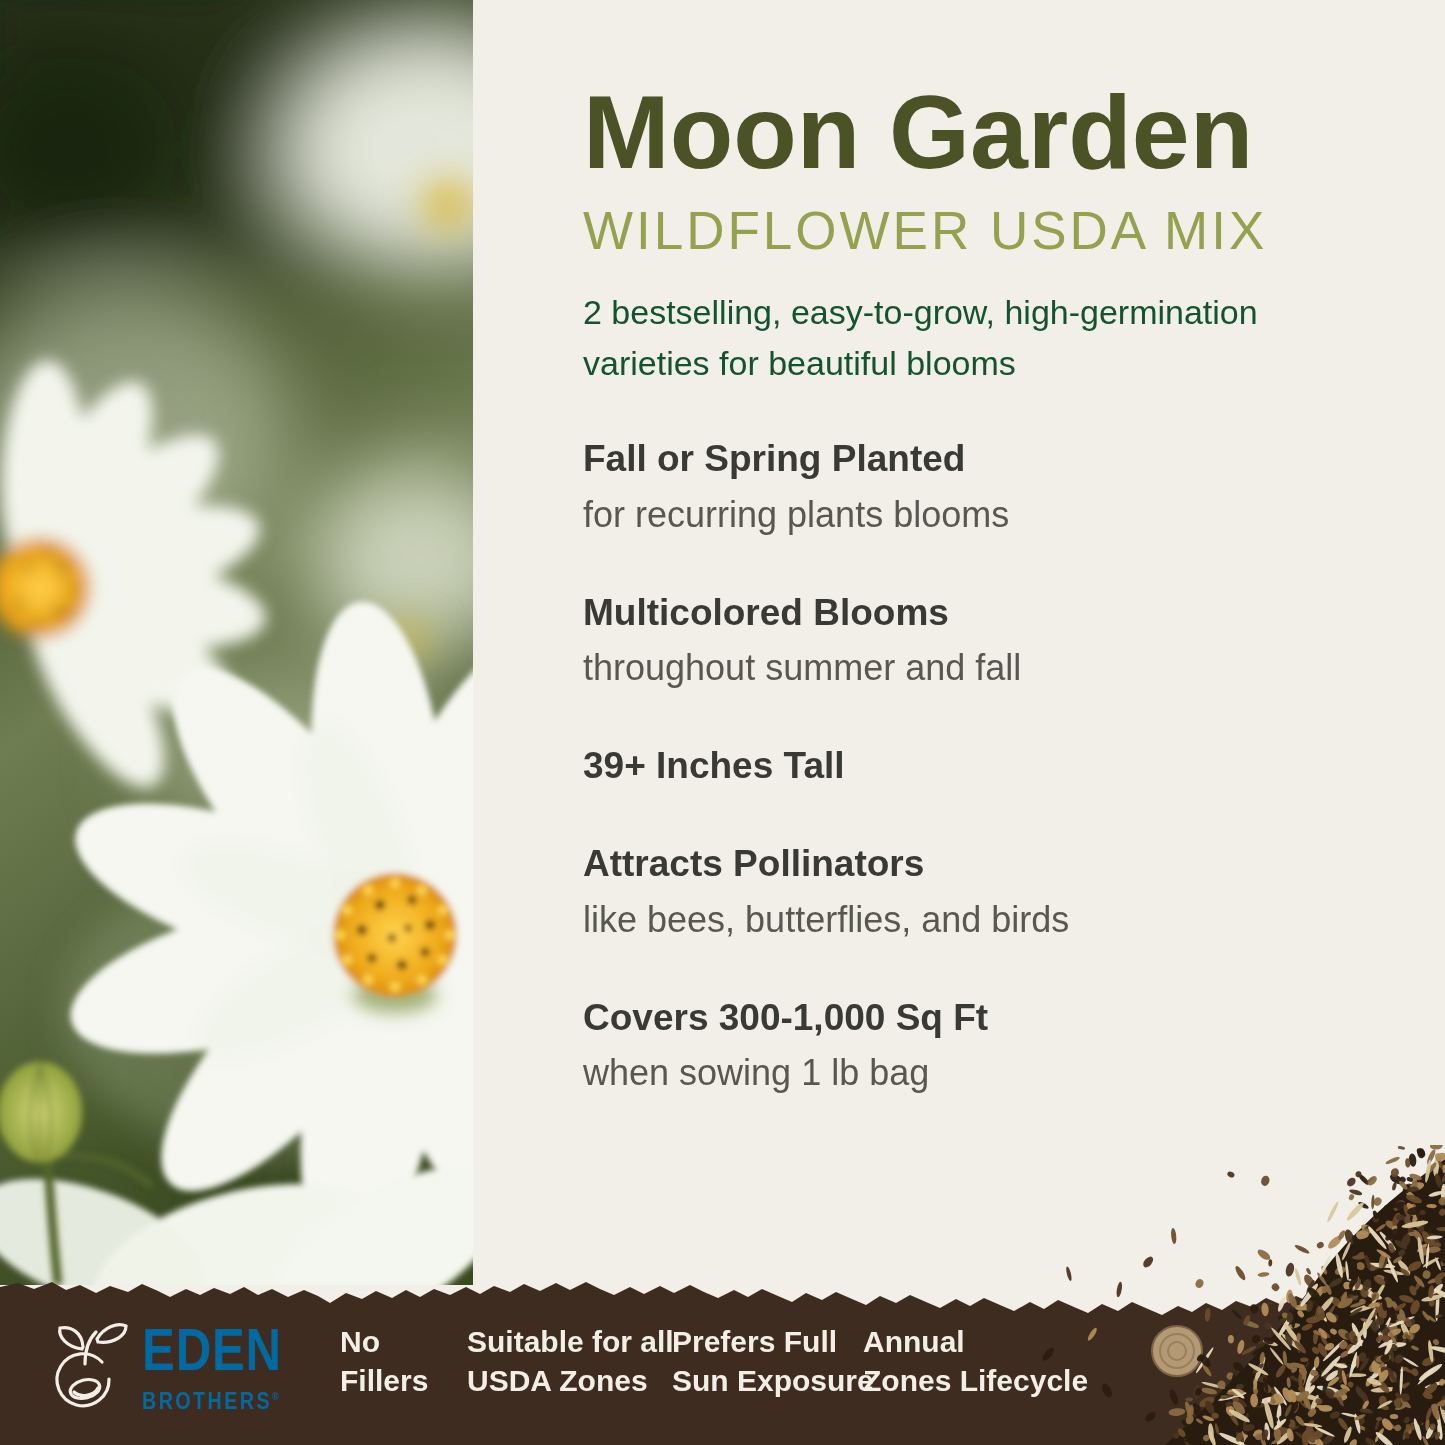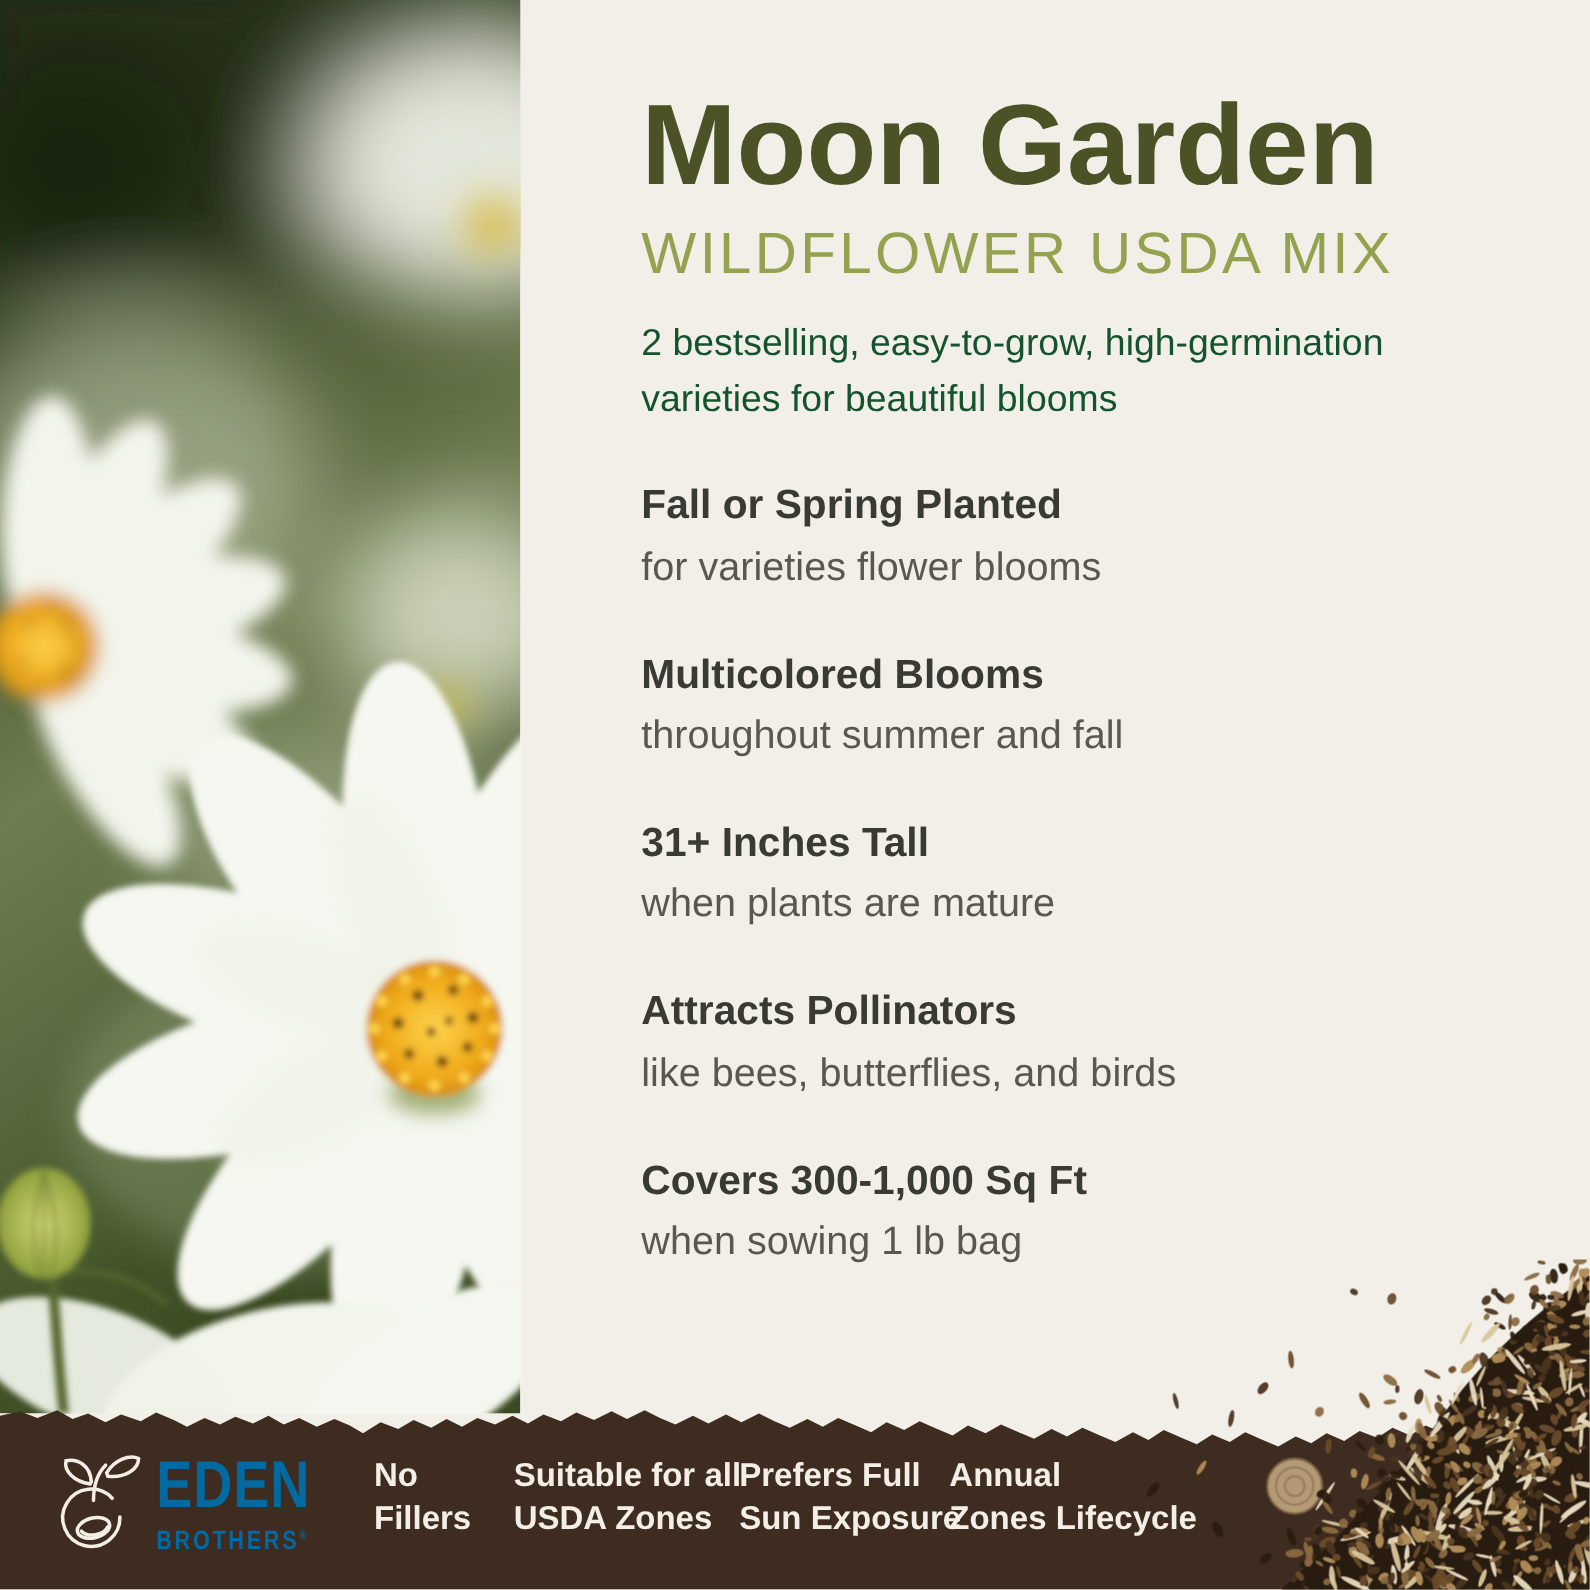--- a/index.html
+++ b/index.html
@@ -184,29 +184,28 @@
     </svg>
   </div>
 
   <div class="content">
     <h1 class="title">Moon Garden</h1>
     <h2 class="subtitle">WILDFLOWER USDA MIX</h2>
     <p class="desc">2 bestselling, easy-to-grow, high-germination varieties for beautiful blooms</p>
 
     <div class="feature">
       <h3>Fall or Spring Planted</h3>
-      <p>for varieties flower blooms</p>
+      <p>for recurring plants blooms</p>
     </div>
     <div class="feature">
       <h3>Multicolored Blooms</h3>
       <p>throughout summer and fall</p>
     </div>
     <div class="feature">
-      <h3>31+ Inches Tall</h3>
-      <p>when plants are mature</p>
+      <h3>39+ Inches Tall</h3>
     </div>
     <div class="feature">
       <h3>Attracts Pollinators</h3>
       <p>like bees, butterflies, and birds</p>
     </div>
     <div class="feature">
       <h3>Covers 300-1,000 Sq Ft</h3>
       <p>when sowing 1 lb bag</p>
     </div>
   </div>

